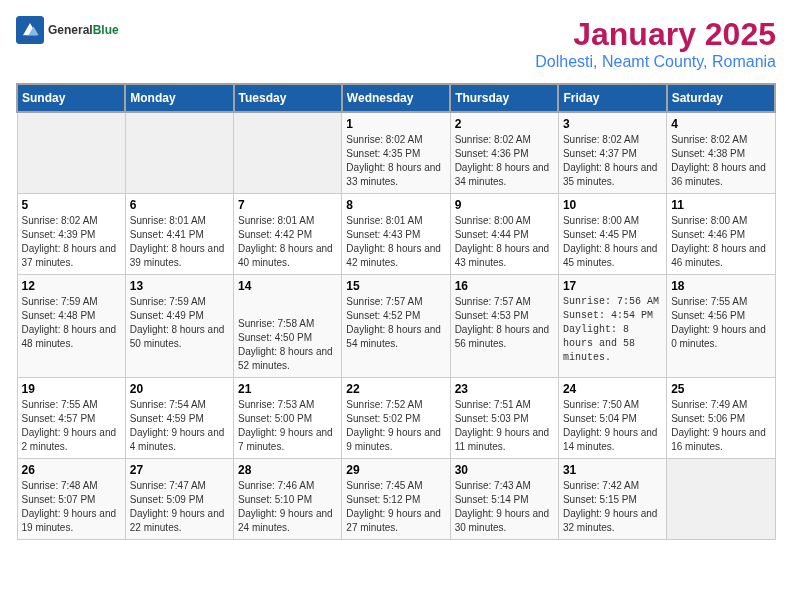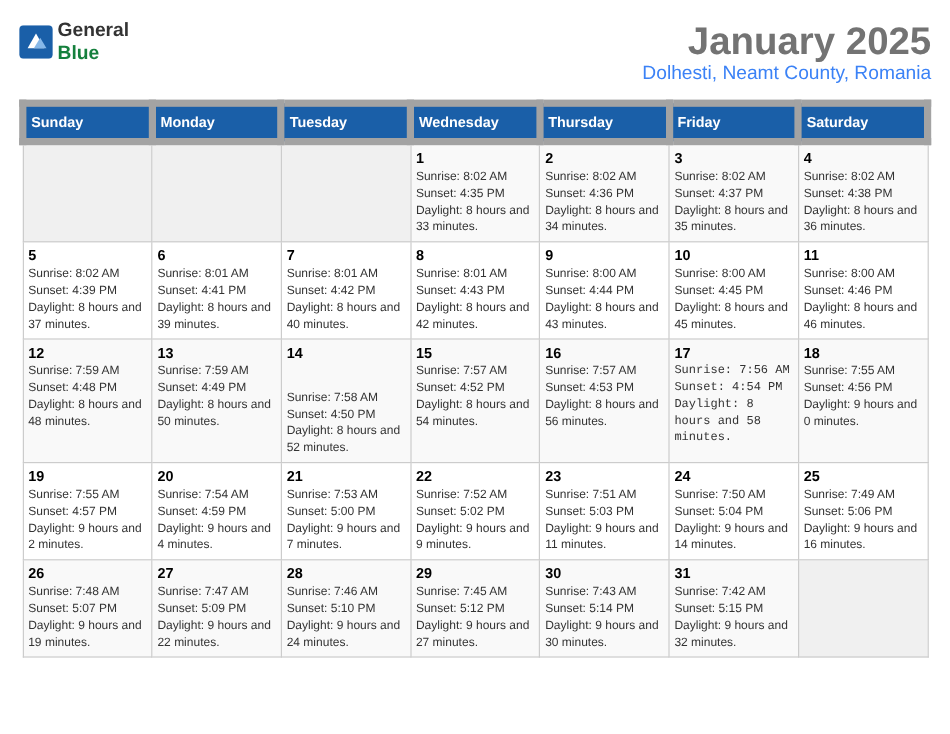--- a/index.html
+++ b/index.html
@@ -16,54 +16,54 @@
       align-items: flex-start;
       margin-bottom: 12px;
     }
     .logo {
       display: flex;
       align-items: center;
       gap: 4px;
     }
     .logo-text {
       display: flex;
-      flex-direction: column;
-      font-size: 16px;
+      flex-direction: row;
+      font-size: 12px;
       font-weight: bold;
       line-height: 1.2;
     }
     .logo-text span:first-child { color: #333; }
     .logo-text span:last-child { color: #15803d; }
     .logo-icon {
       width: 28px;
       height: 28px;
     }
     .title-block { text-align: right; }
     .title-block h1 {
       font-size: 32px;
       font-weight: bold;
-      color: #737373;
+      color: #be185d;
     }
     .title-block h2 {
       font-size: 16px;
       color: #3b82f6;
       font-weight: normal;
     }
     table {
       width: 100%;
       border-collapse: collapse;
       font-size: 11px;
     }
     thead tr th {
       background: #1a5fa8;
       color: #fff;
       padding: 6px 4px;
       text-align: left;
       font-size: 12px;
-      border: 6px solid #a3a3a3;
+      border: 2px solid #a3a3a3;
     }
     tbody tr td {
       border: 1px solid #ccc;
       vertical-align: top;
       padding: 4px;
       width: calc(100% / 7);
       min-height: 80px;
     }
     tbody tr:nth-child(odd) td { background: #f9f9f9; }
     tbody tr:nth-child(even) td { background: #fff; }

